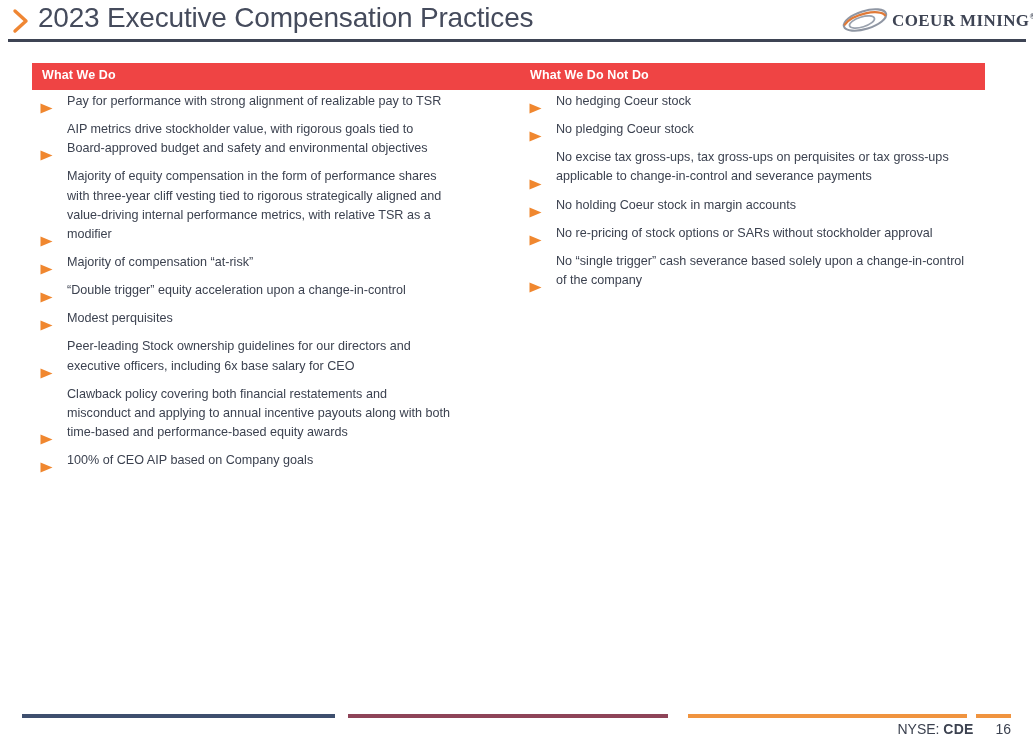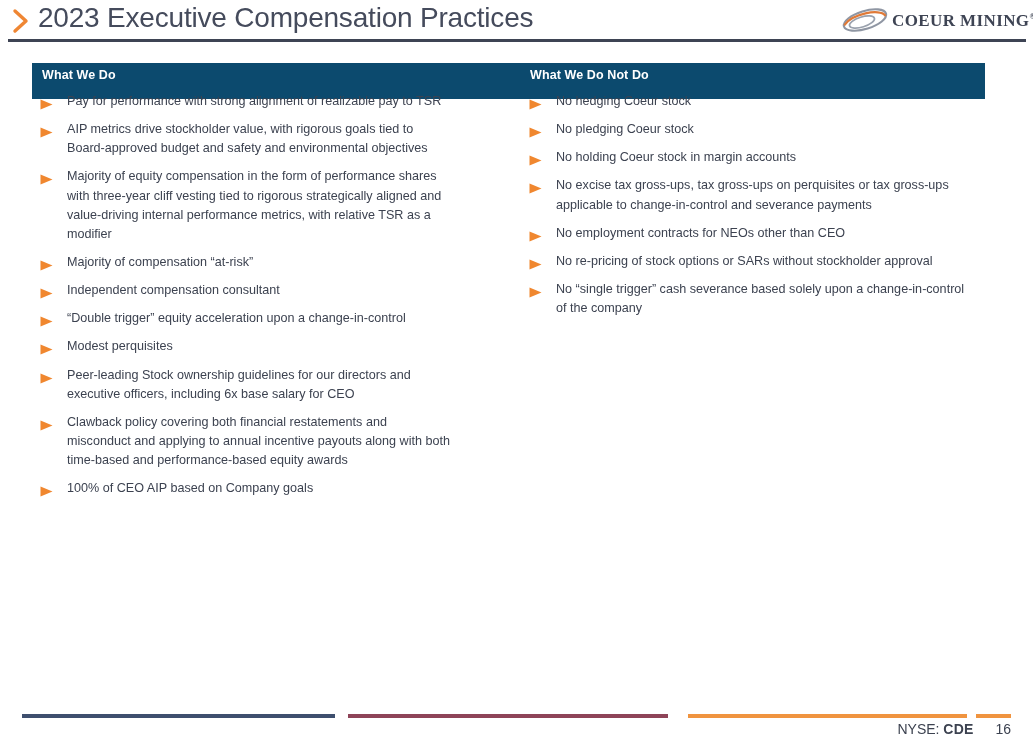--- a/index.html
+++ b/index.html
@@ -80,22 +80,22 @@
     font-size: 8px;
     vertical-align: super;
   }
 
   
   .band {
     position: absolute;
     left: 32px;
     top: 63px;
     width: 953px;
-    height: 36px;
-    background: #0c4a6e;
+    height: 27px;
+    background: #ef4444;
   }
   .band-label {
     position: absolute;
     top: 5px;
     font-size: 12.5px;
     font-weight: 700;
     color: #ffffff;
     letter-spacing: 0.1px;
     white-space: nowrap;
   }
@@ -105,21 +105,21 @@
   
   .col {
     position: absolute;
     top: 92px;
   }
   .col-left  { left: 40px;  width: 412px; }
   .col-right { left: 529px; width: 440px; }
 
   .bullet-row {
     display: flex;
-    align-items: flex-start;
+    align-items: flex-end;
     margin-bottom: 9px;
   }
   .bullet-marker {
     flex: 0 0 auto;
     width: 13px;
     height: 11px;
     margin-top: 4px;
     margin-right: 14px;
   }
   .bullet-text {
@@ -205,26 +205,20 @@
     <div class="bullet-row">
       <span class="bullet-marker"><svg viewBox="0 0 13 11" width="13" height="11" aria-hidden="true">
           <path d="M0.5 0.5 L12.5 5.5 L0.5 10.5 Z" fill="#f0872f"></path>
         </svg></span>
       <span class="bullet-text">Majority of compensation “at-risk”</span>
     </div>
     <div class="bullet-row">
       <span class="bullet-marker"><svg viewBox="0 0 13 11" width="13" height="11" aria-hidden="true">
           <path d="M0.5 0.5 L12.5 5.5 L0.5 10.5 Z" fill="#f0872f"></path>
         </svg></span>
-      <span class="bullet-text">Independent compensation consultant</span>
-    </div>
-    <div class="bullet-row">
-      <span class="bullet-marker"><svg viewBox="0 0 13 11" width="13" height="11" aria-hidden="true">
-          <path d="M0.5 0.5 L12.5 5.5 L0.5 10.5 Z" fill="#f0872f"></path>
-        </svg></span>
       <span class="bullet-text">“Double trigger” equity acceleration upon a change-in-control</span>
     </div>
     <div class="bullet-row">
       <span class="bullet-marker"><svg viewBox="0 0 13 11" width="13" height="11" aria-hidden="true">
           <path d="M0.5 0.5 L12.5 5.5 L0.5 10.5 Z" fill="#f0872f"></path>
         </svg></span>
       <span class="bullet-text">Modest perquisites</span>
     </div>
     <div class="bullet-row">
       <span class="bullet-marker"><svg viewBox="0 0 13 11" width="13" height="11" aria-hidden="true">
@@ -256,33 +250,27 @@
     <div class="bullet-row">
       <span class="bullet-marker"><svg viewBox="0 0 13 11" width="13" height="11" aria-hidden="true">
           <path d="M0.5 0.5 L12.5 5.5 L0.5 10.5 Z" fill="#f0872f"></path>
         </svg></span>
       <span class="bullet-text">No pledging Coeur stock</span>
     </div>
     <div class="bullet-row">
       <span class="bullet-marker"><svg viewBox="0 0 13 11" width="13" height="11" aria-hidden="true">
           <path d="M0.5 0.5 L12.5 5.5 L0.5 10.5 Z" fill="#f0872f"></path>
         </svg></span>
+      <span class="bullet-text">No excise tax gross-ups, tax gross-ups on perquisites or tax gross-ups applicable to change-in-control and severance payments</span>
+    </div>
+    <div class="bullet-row">
+      <span class="bullet-marker"><svg viewBox="0 0 13 11" width="13" height="11" aria-hidden="true">
+          <path d="M0.5 0.5 L12.5 5.5 L0.5 10.5 Z" fill="#f0872f"></path>
+        </svg></span>
       <span class="bullet-text">No holding Coeur stock in margin accounts</span>
-    </div>
-    <div class="bullet-row">
-      <span class="bullet-marker"><svg viewBox="0 0 13 11" width="13" height="11" aria-hidden="true">
-          <path d="M0.5 0.5 L12.5 5.5 L0.5 10.5 Z" fill="#f0872f"></path>
-        </svg></span>
-      <span class="bullet-text">No excise tax gross-ups, tax gross-ups on perquisites or tax gross-ups applicable to change-in-control and severance payments</span>
-    </div>
-    <div class="bullet-row">
-      <span class="bullet-marker"><svg viewBox="0 0 13 11" width="13" height="11" aria-hidden="true">
-          <path d="M0.5 0.5 L12.5 5.5 L0.5 10.5 Z" fill="#f0872f"></path>
-        </svg></span>
-      <span class="bullet-text">No employment contracts for NEOs other than CEO</span>
     </div>
     <div class="bullet-row">
       <span class="bullet-marker"><svg viewBox="0 0 13 11" width="13" height="11" aria-hidden="true">
           <path d="M0.5 0.5 L12.5 5.5 L0.5 10.5 Z" fill="#f0872f"></path>
         </svg></span>
       <span class="bullet-text">No re-pricing of stock options or SARs without stockholder approval</span>
     </div>
     <div class="bullet-row">
       <span class="bullet-marker"><svg viewBox="0 0 13 11" width="13" height="11" aria-hidden="true">
           <path d="M0.5 0.5 L12.5 5.5 L0.5 10.5 Z" fill="#f0872f"></path>

